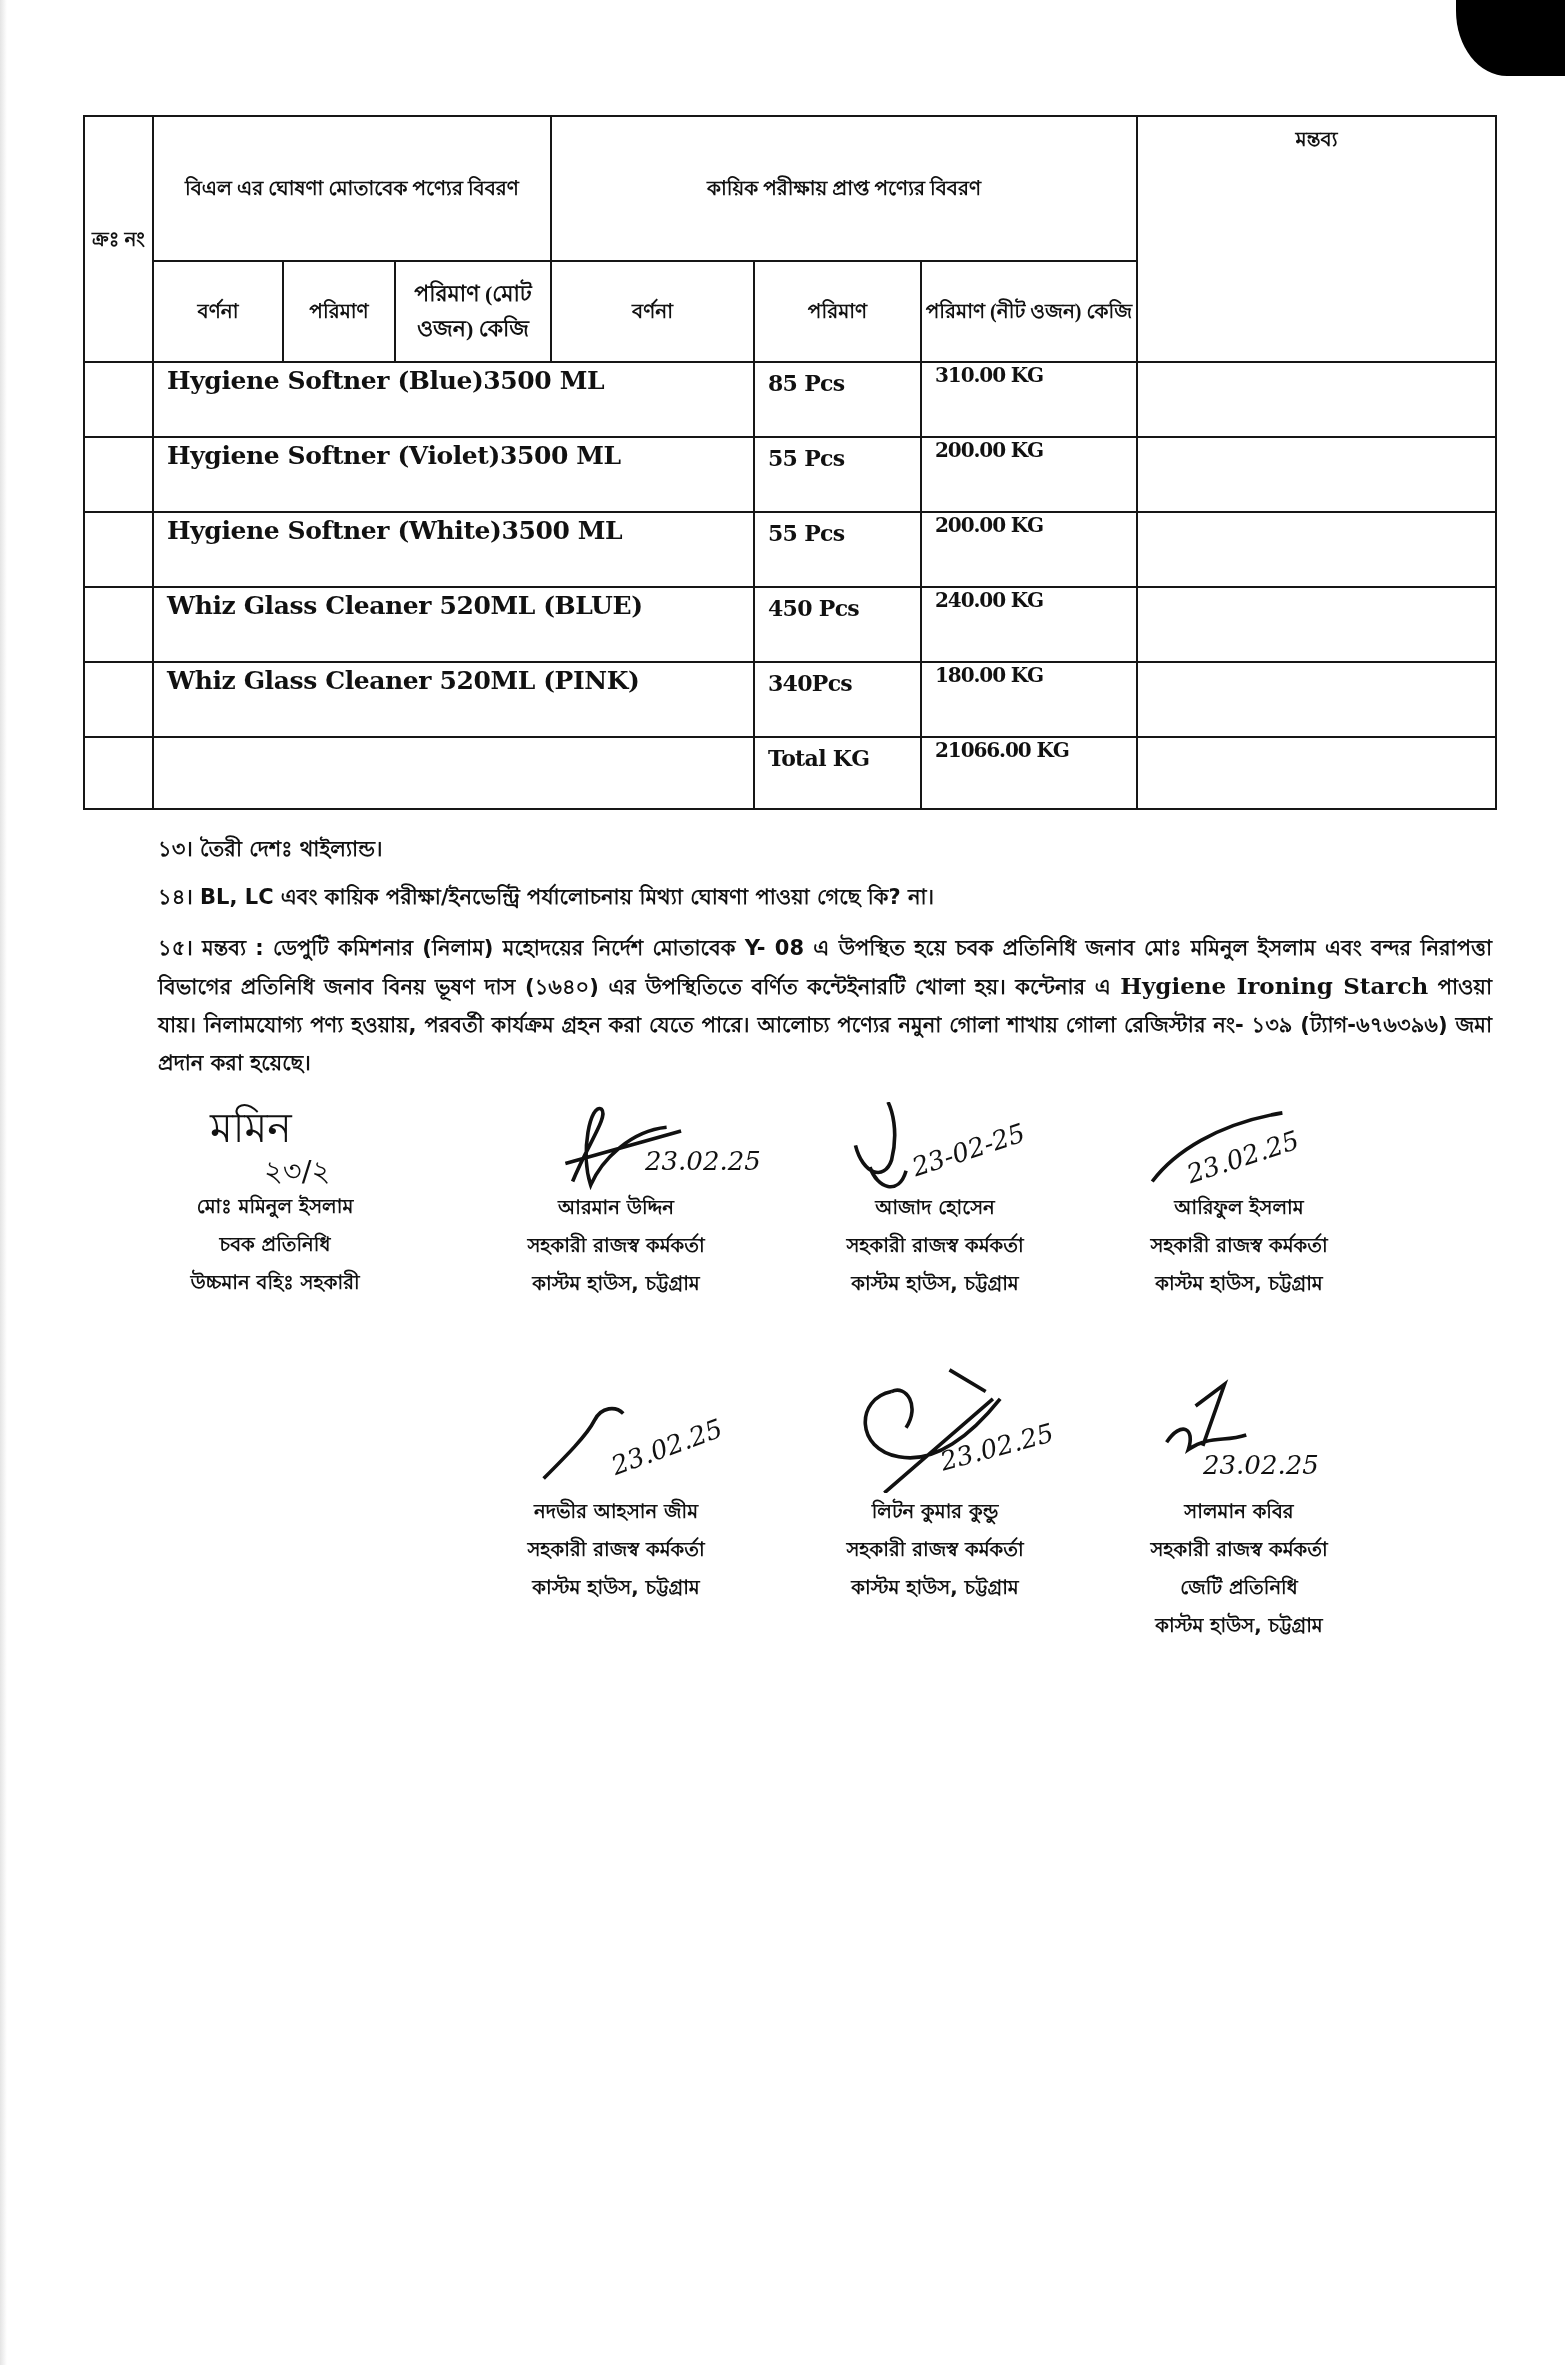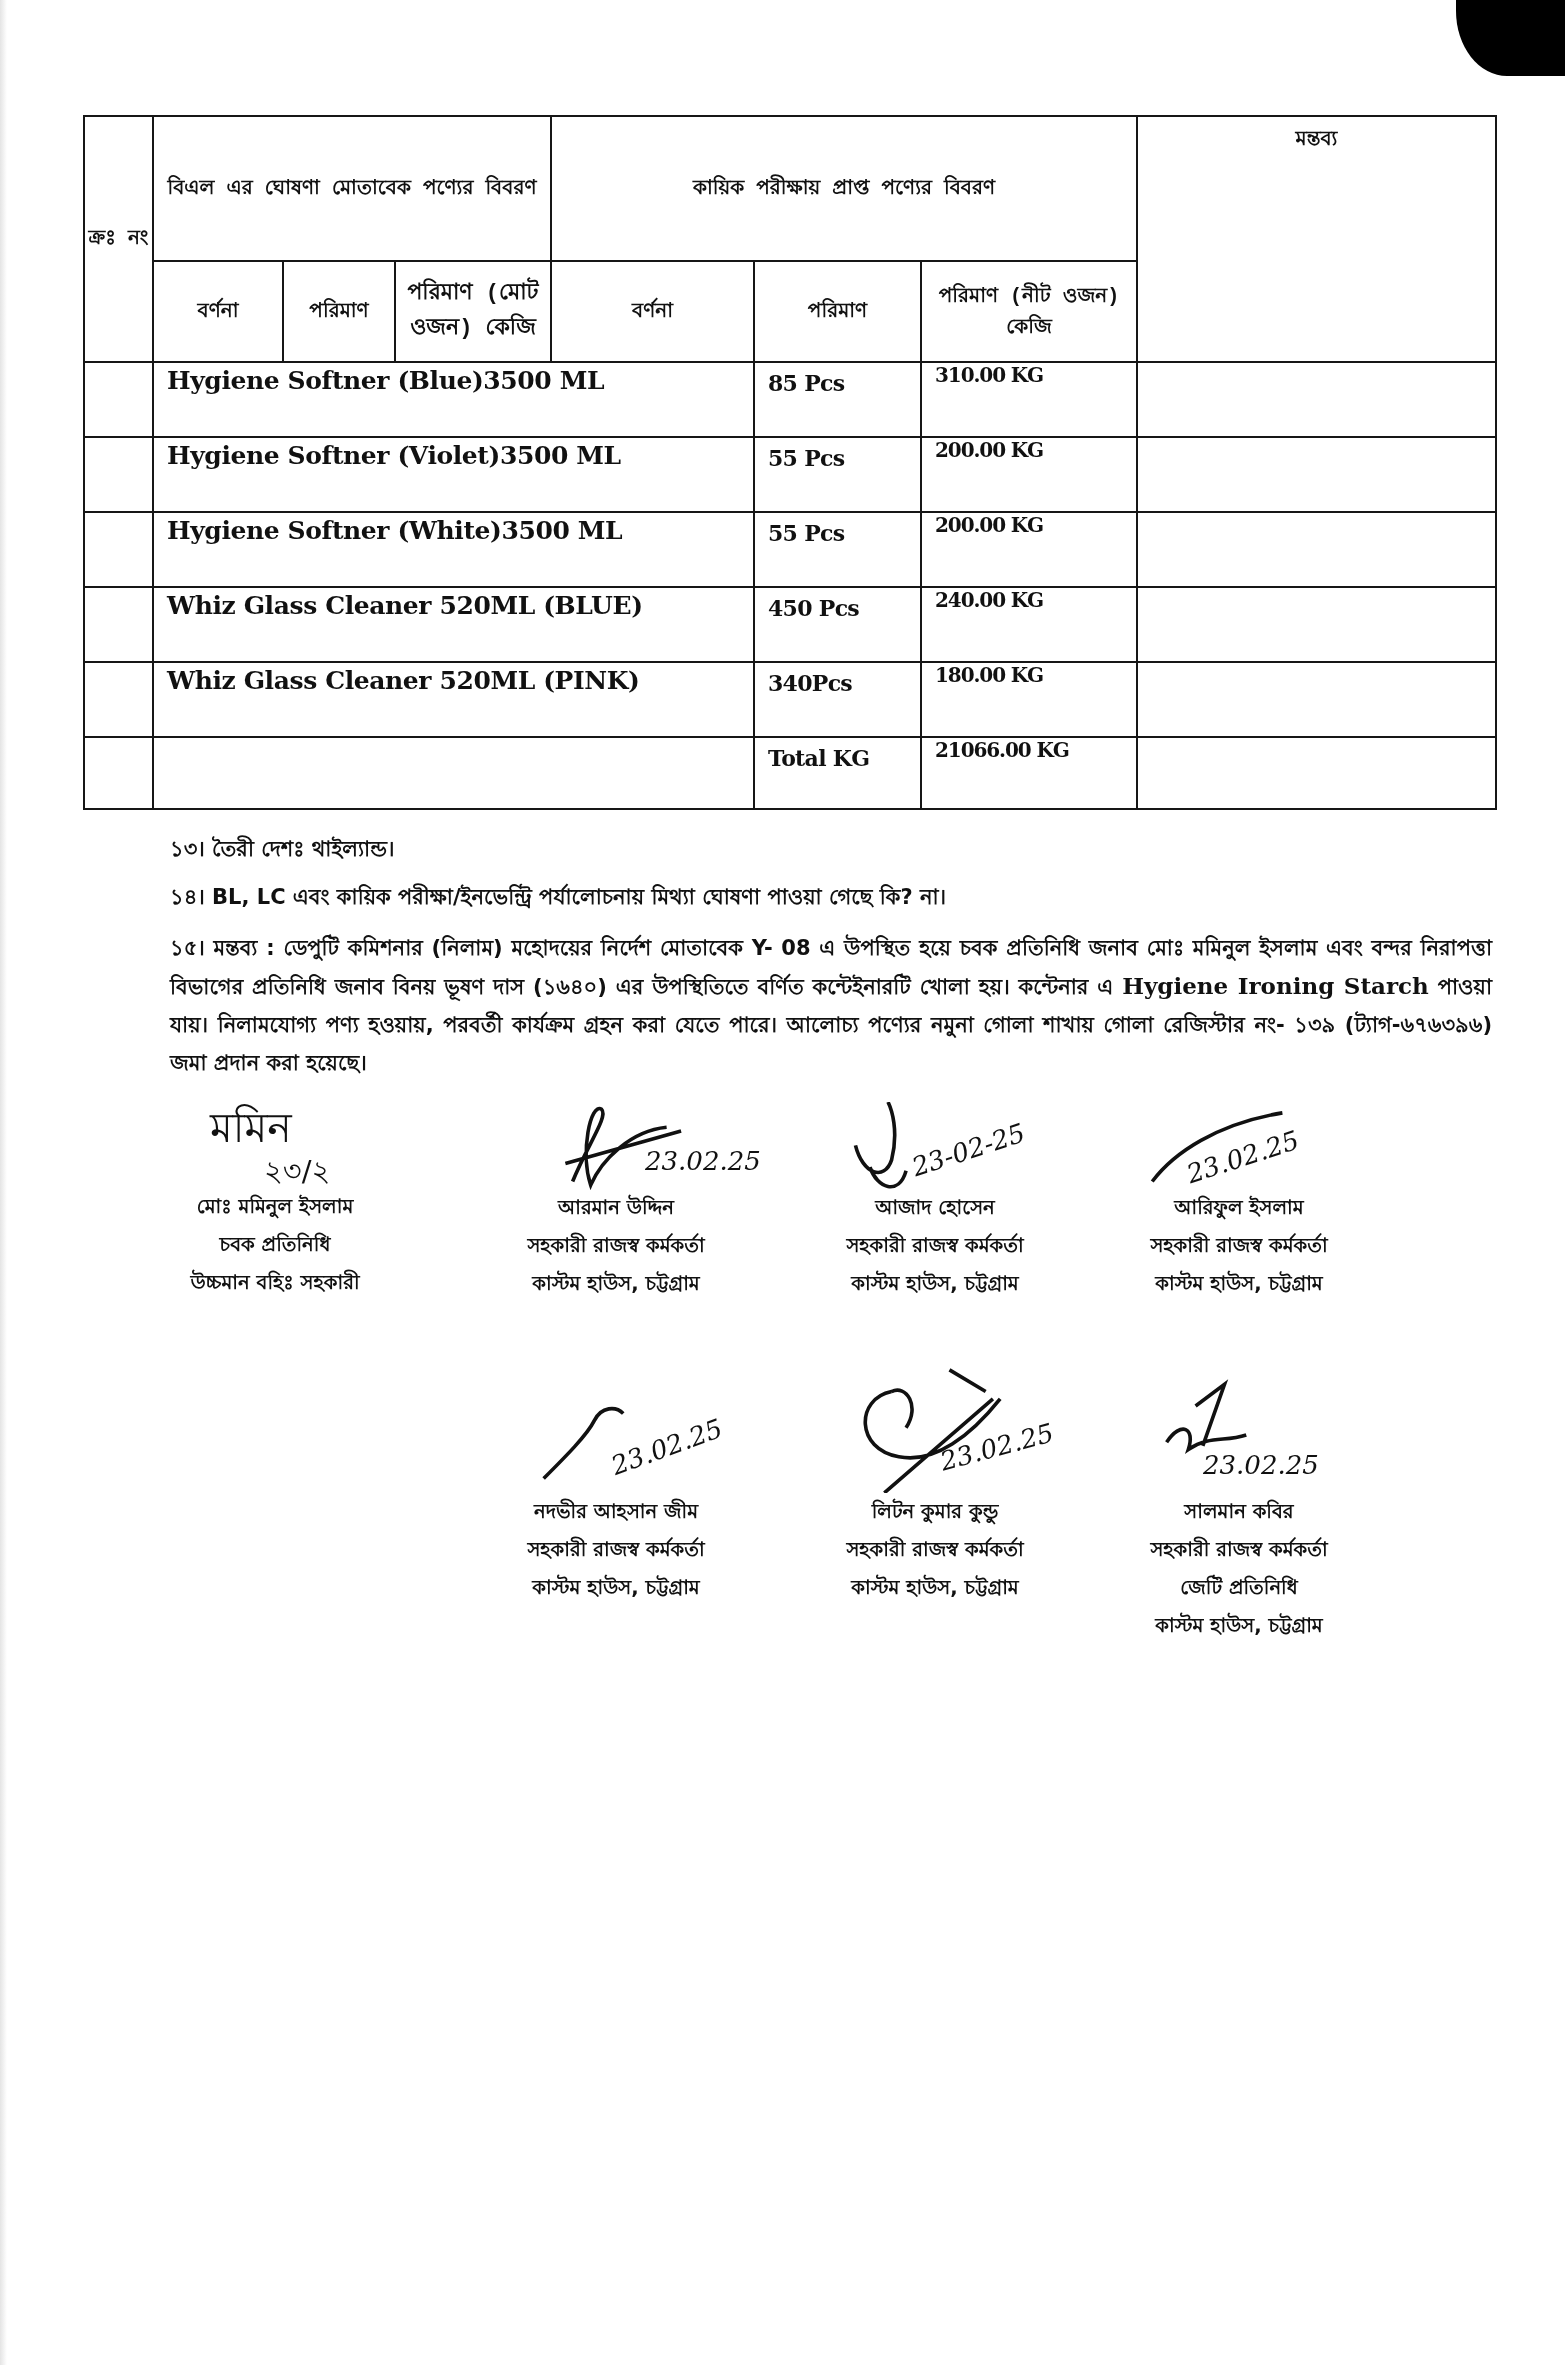--- a/index.html
+++ b/index.html
@@ -16,21 +16,21 @@
     background: linear-gradient(to right, #e4e4e4, #ffffff);
   }
   table.report {
     position: absolute; left: 83px; top: 115px; width: 1412px;
     border-collapse: collapse; table-layout: fixed;
   }
   table.report td, table.report th {
     border: 2.2px solid #161616; padding: 0; vertical-align: middle;
     font-weight: bold;
   }
-  .hdr { text-align: center; font-family: Liberation Mono, monospace; font-size: 20px; line-height: 1.55; }
+  .hdr { text-align: center; font-family: Liberation Serif, serif; font-size: 20px; line-height: 1.55; }
   .hdr-sm { font-size: 22px; }
   tr.h1 { height: 145px; }
   tr.h2 { height: 101px; }
   tr.drow { height: 75px; }
   tr.total-row { height: 72px; }
   .item-desc {
     font-family: "DejaVu Serif", serif; font-size: 25px; font-weight: bold;
     padding-left: 13px !important; vertical-align: top !important; padding-top: 2.9px !important;
     letter-spacing: -0.4px; white-space: nowrap; margin-left: 40px;
   }
@@ -44,21 +44,21 @@
     padding-left: 13px !important; vertical-align: top !important; padding-top: 0 !important;
     letter-spacing: -1.1px;
   }
   .remarks-hdr { vertical-align: top !important; padding-top: 7.2px !important; }
   .sl-hdr { font-size: 20px; line-height: 1.8; }
 
   .notes {
     position: absolute; left: 158px; top: 833px; width: 1334px;
     font-family: "DejaVu Sans", sans-serif; font-weight: bold; font-size: 21px; color: #111;
   }
-  .notes p { margin: 0 0 13px 12px; }
+  .notes p { margin: 0 0 13px 0; }
   .notes .para15 { line-height: 38px; text-align: justify; margin-top: 4.3px; }
   .notes .inline-en { font-family: "DejaVu Serif", serif; font-size: 23px; }
 
   .sig-block {
     position: absolute; width: 304px; text-align: center;
     font-family: "DejaVu Sans", sans-serif; font-weight: bold; font-size: 19.6px; line-height: 38px;
   }
   .sig-block .sig-mark { height: 109px; position: relative; }
   .sig-block .sig-mark svg { position: absolute; left: 0; top: 0; }
   .sig-date {

